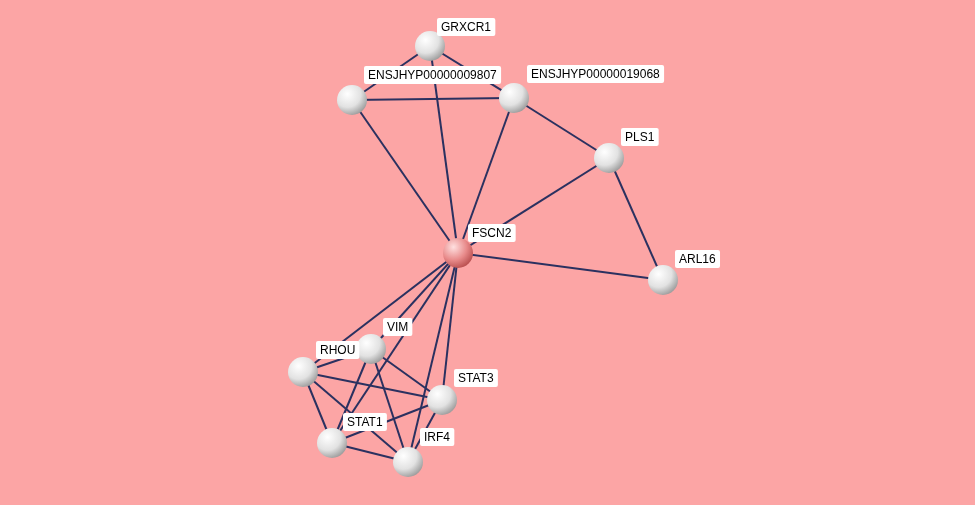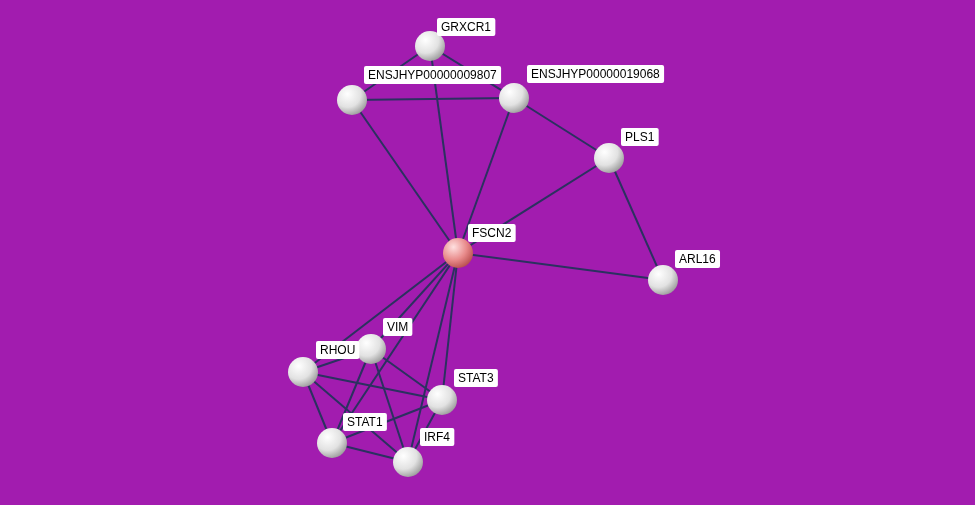--- a/index.html
+++ b/index.html
@@ -8,21 +8,21 @@
     width: 975px;
     height: 505px;
     background: #000000;
     overflow: hidden;
     font-family: "Liberation Sans", sans-serif;
   }
   #stage {
     position: relative;
     width: 975px;
     height: 505px;
-    background: #a21caf;
+    background: #fca5a5;
   }
   svg { display: block; }
   .node-circle { cursor: pointer; }
   .node-label text {
     font-family: "Liberation Sans", sans-serif;
     font-size: 12px;
   }
   .edge-line { shape-rendering: geometricPrecision; }
 </style>
 </head>

